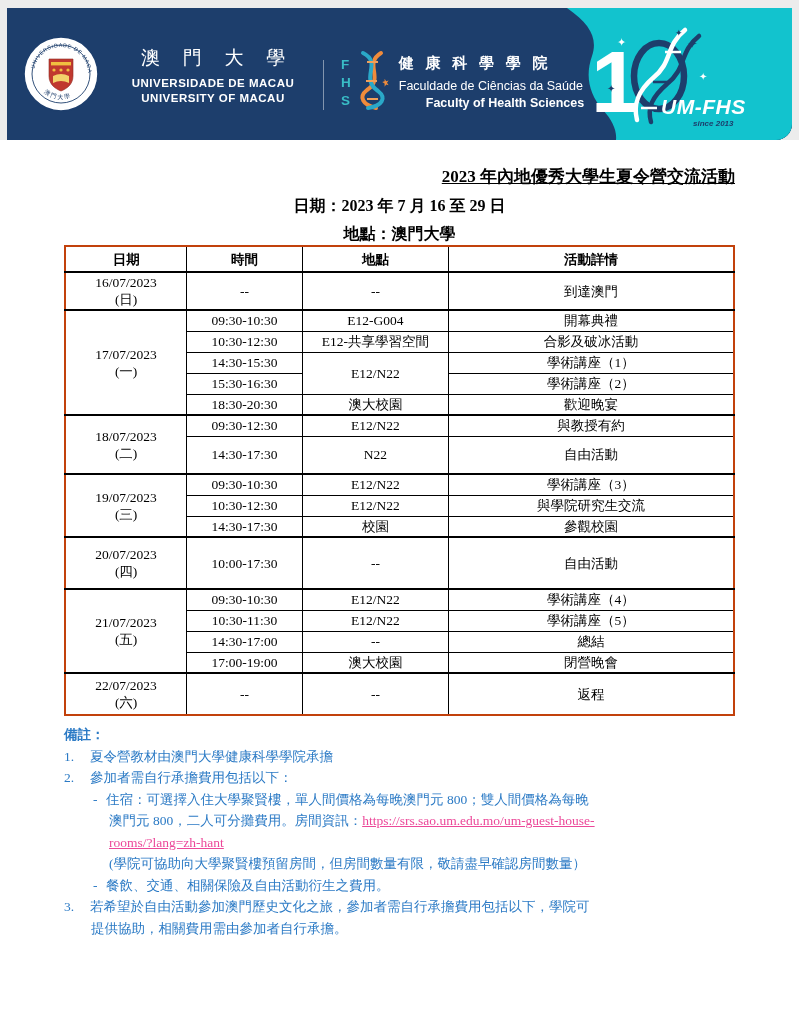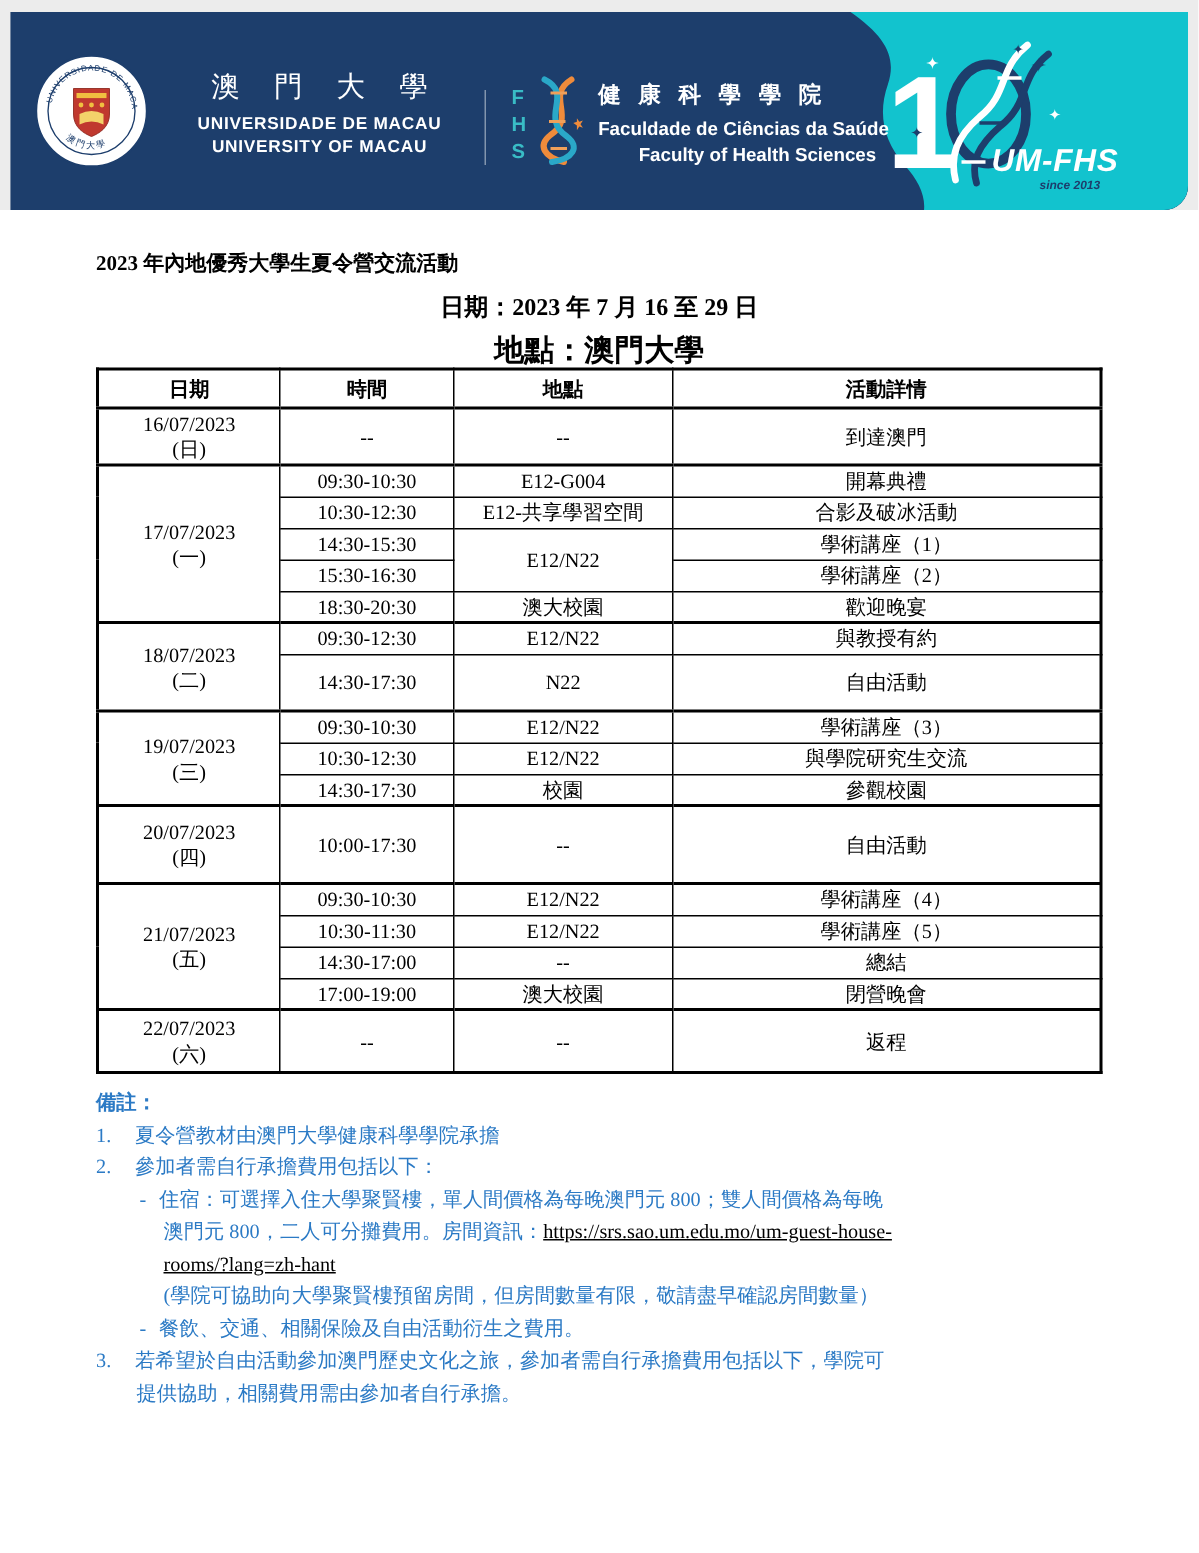--- a/index.html
+++ b/index.html
@@ -15,44 +15,44 @@
   .um-cn{font-size:19px;letter-spacing:9px;text-indent:9px;font-family:"Liberation Serif",serif;}
   .um-pt{font-size:11.5px;font-weight:bold;letter-spacing:.5px;margin-top:6px;}
   .um-en{font-size:11.5px;font-weight:bold;letter-spacing:.5px;margin-top:3px;}
   .hdr-divider{position:absolute;left:316px;top:52px;width:1px;height:50px;background:rgba(255,255,255,.45);}
   .fhs-group{position:absolute;left:334px;top:42px;display:flex;align-items:flex-start;}
   .fhs-letters{display:flex;flex-direction:column;color:#39bcc6;font-weight:bold;
     font-size:13.5px;line-height:18px;margin-top:6px;}
   .fhs-helix{width:34px;height:62px;margin-left:4px;}
   .fhs-text{color:#fff;margin-left:10px;margin-top:4px;}
   .fhs-cn{font-size:15px;letter-spacing:4px;font-weight:bold;font-family:"Liberation Serif",serif;}
-  .fhs-pt{font-size:12.5px;font-weight:bold;margin-top:6px;}
+  .fhs-pt{font-size:12.5px;font-weight:normal;margin-top:6px;}
   .fhs-en{font-size:12.5px;font-weight:bold;margin-top:3px;padding-left:27px;}
   .anniv{position:absolute;left:582px;top:18px;width:170px;height:106px;}
   .doc{padding:0 64px;}
-  .t1{font-size:14px;font-weight:bold;text-align:left;margin:26px 0 0;line-height:22px;}
+  .t1{font-size:17px;font-weight:bold;text-align:right;margin:26px 0 0;line-height:22px;text-decoration:underline;}
   .t2{font-size:16px;font-weight:bold;text-align:center;margin:7px 0 0;line-height:22px;}
-  .t3{font-size:20px;font-weight:bold;text-align:center;margin:6px 0 0;line-height:22px;}
+  .t3{font-size:16px;font-weight:bold;text-align:center;margin:6px 0 0;line-height:22px;}
   .sched-label{font-size:14.5px;font-weight:bold;margin:10px 0 5px;}
   table.sched{border-collapse:collapse;width:100%;table-layout:fixed;}
   table.sched th,table.sched td{border:1px solid #000;text-align:center;
     font-size:13.5px;padding:1px 3px;line-height:17px;}
-  table.sched{border:2px solid #000000;}
+  table.sched{border:2px solid #c2410c;}
   table.sched th{font-weight:bold;height:22px;}
   table.sched tr.group td{border-top:2px solid #000;}
   td.datecell{white-space:pre-line;}
   .notes{color:#2b7ac5;font-size:13.5px;margin-top:8px;line-height:21.5px;}
   .notes-title{font-weight:bold;}
   .note-line{display:flex;align-items:baseline;}
   .note-line .marker{flex:0 0 auto;width:26px;}
   .note-line.i1 .marker{width:13px;}
   .note-line.i1{margin-left:29px;}
   .note-line.i1t{margin-left:27px;}
   .note-line.i2{margin-left:45px;}
-  .note-link{color:#000000;text-decoration:underline;}
+  .note-link{color:#ec4899;text-decoration:underline;}
 </style>
 </head>
 <body>
 
 <div class="edge-top"></div>
 
 <div class="banner-wrap">
   <div class="banner">
     <svg class="bg" width="785" height="132" viewBox="0 0 785 132" preserveAspectRatio="none">
       <rect x="0" y="0" width="785" height="132" fill="#1d3e6c"></rect>

